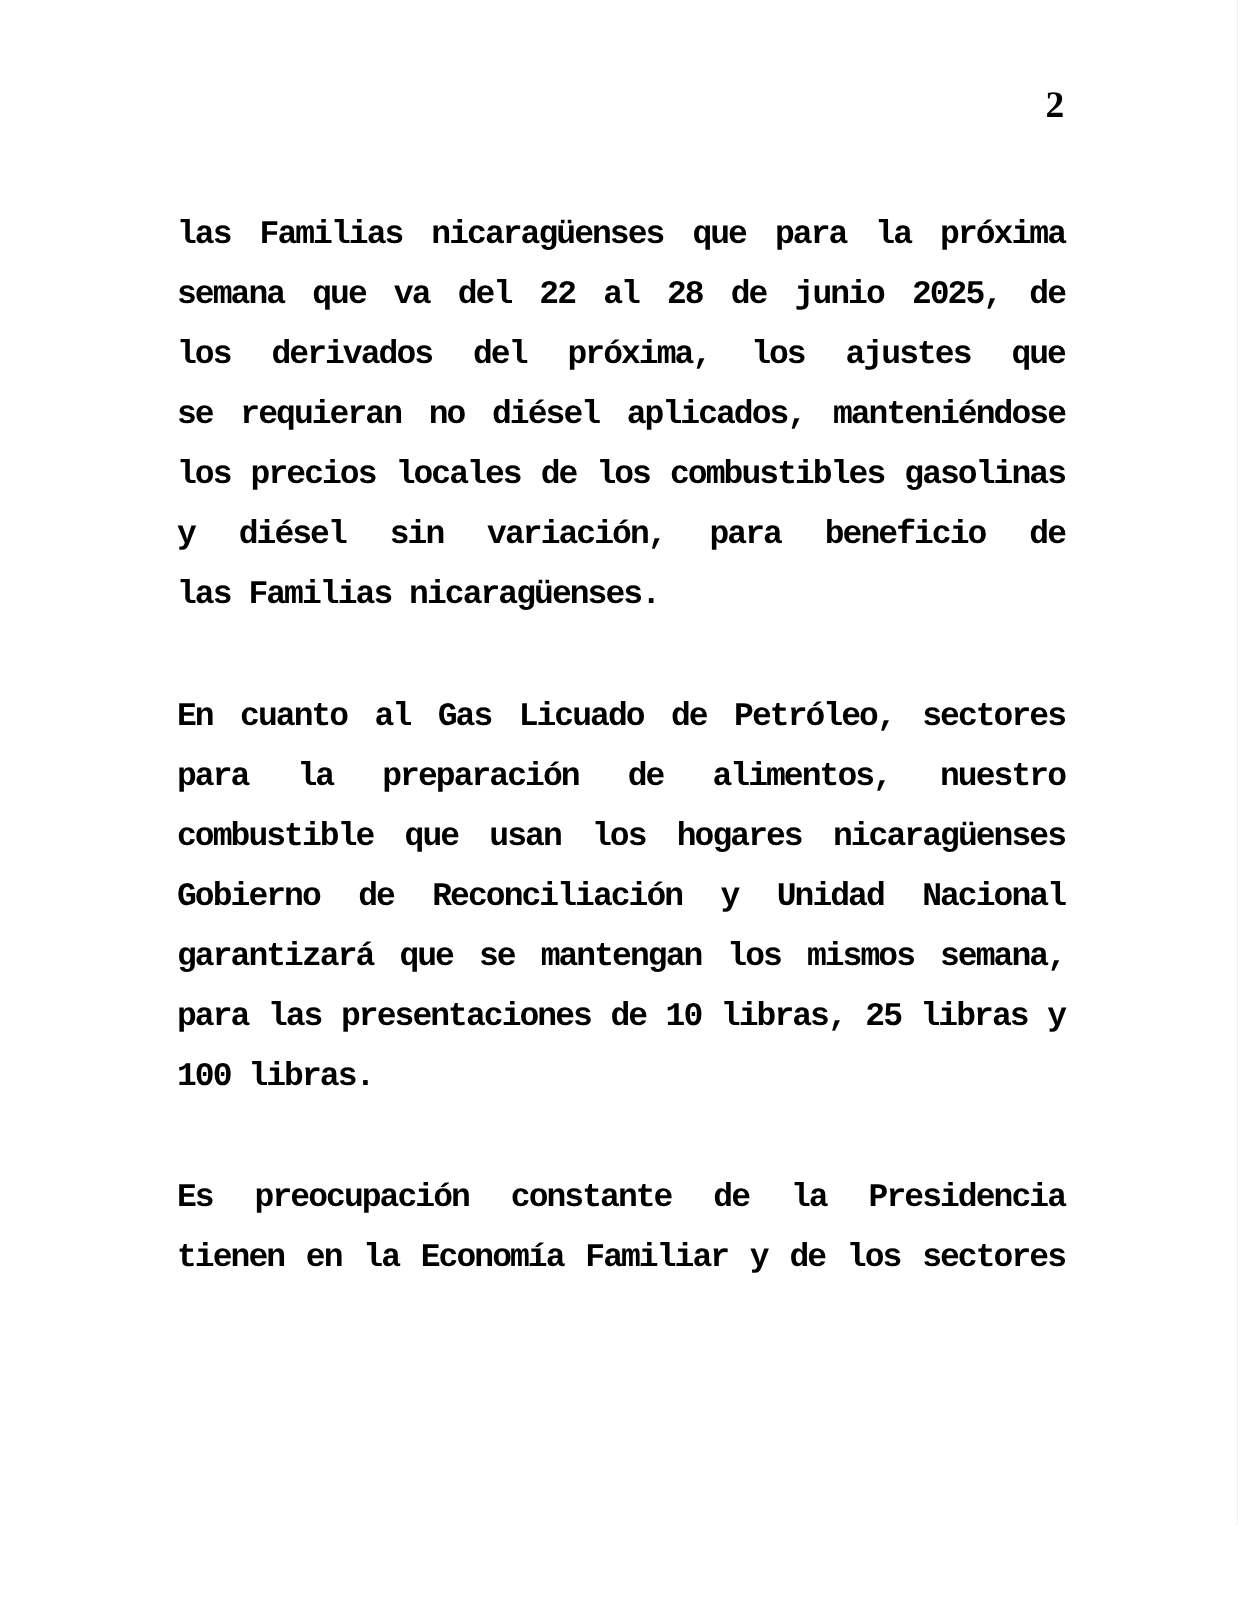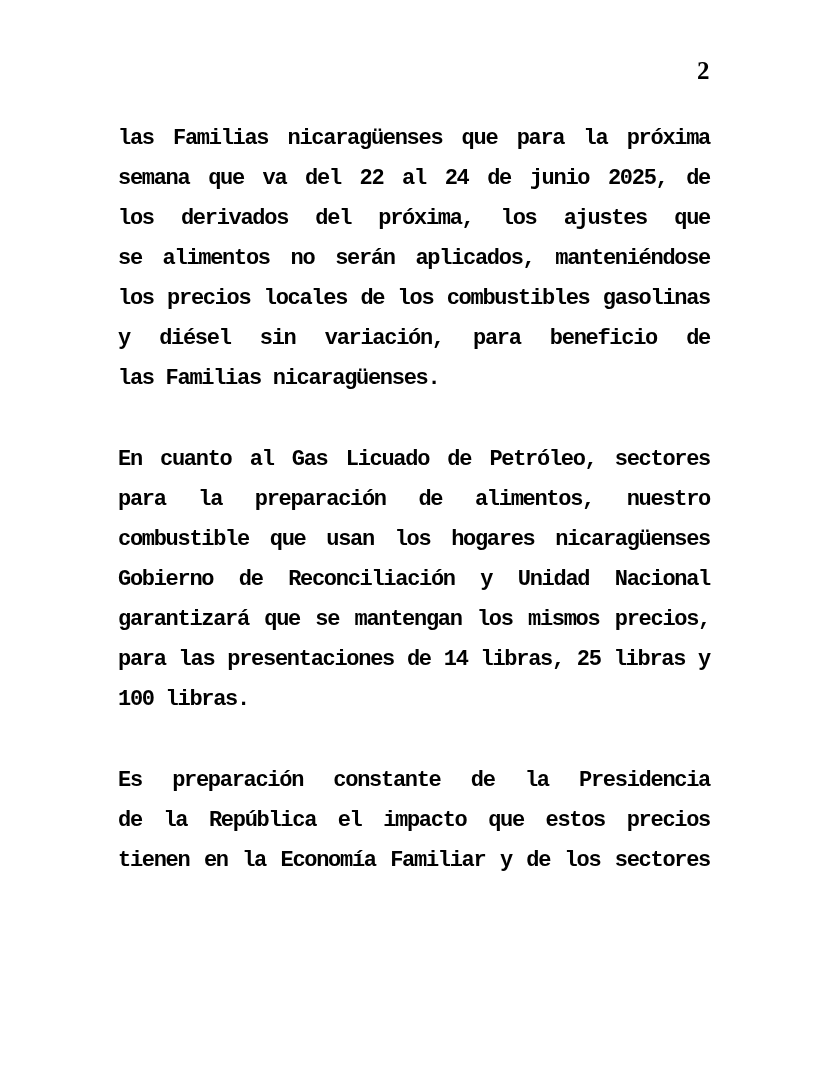--- a/index.html
+++ b/index.html
@@ -22,21 +22,21 @@
     left: 697px;
     font-family: "Liberation Serif", "DejaVu Serif", serif;
     font-weight: bold;
     font-size: 25px;
     line-height: 28px;
     color: #000000;
   }
   .text-block {
     position: absolute;
     left: 118px;
-    top: 119px;
+    top: 137px;
     width: 592px;
     font-weight: bold;
     font-size: 22px;
     letter-spacing: -1.3px;
   }
   .paragraph {
     margin: 0 0 41px 0;
   }
   .line {
     line-height: 40px;
@@ -50,35 +50,34 @@
   }
 </style>
 </head>
 <body>
 
 <div class="page">
   <div class="page-number">2</div>
   <div class="text-block">
       <div class="paragraph">
         <div class="line">las Familias nicaragüenses que para la próxima</div>
-        <div class="line">semana que va del 22 al 24 de junio 2025, de</div>
+        <div class="line">semana que va del 22 al 28 de junio 2025, de</div>
         <div class="line">los derivados del próxima, los ajustes que</div>
-        <div class="line">se alimentos no serán aplicados, manteniéndose</div>
+        <div class="line">se requieran no diésel aplicados, manteniéndose</div>
         <div class="line">los precios locales de los combustibles gasolinas</div>
         <div class="line">y diésel sin variación, para beneficio de</div>
         <div class="line line-last">las Familias nicaragüenses.</div>
       </div>
       <div class="paragraph">
         <div class="line">En cuanto al Gas Licuado de Petróleo, sectores</div>
         <div class="line">para la preparación de alimentos, nuestro</div>
         <div class="line">combustible que usan los hogares nicaragüenses</div>
         <div class="line">Gobierno de Reconciliación y Unidad Nacional</div>
-        <div class="line">garantizará que se mantengan los mismos precios,</div>
-        <div class="line">para las presentaciones de 14 libras, 25 libras y</div>
+        <div class="line">garantizará que se mantengan los mismos semana,</div>
+        <div class="line">para las presentaciones de 10 libras, 25 libras y</div>
         <div class="line line-last">100 libras.</div>
       </div>
       <div class="paragraph">
-        <div class="line">Es preparación constante de la Presidencia</div>
-        <div class="line">de la República el impacto que estos precios</div>
+        <div class="line">Es preocupación constante de la Presidencia</div>
         <div class="line">tienen en la Economía Familiar y de los sectores</div>
       </div>
     </div>
 </div>
 
 </body></html>

